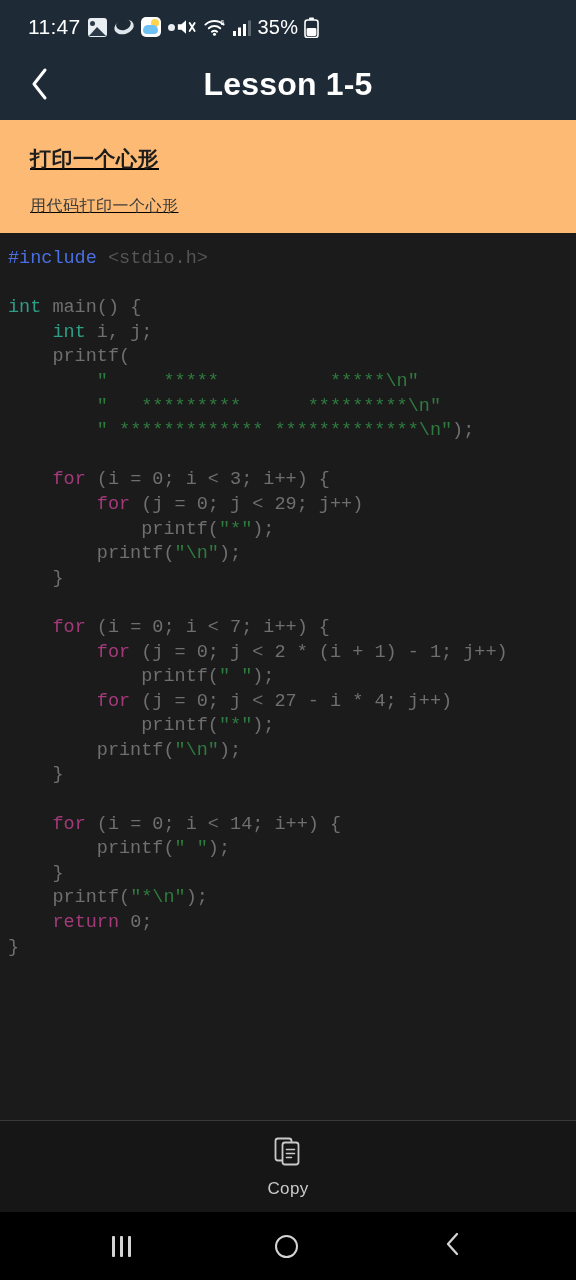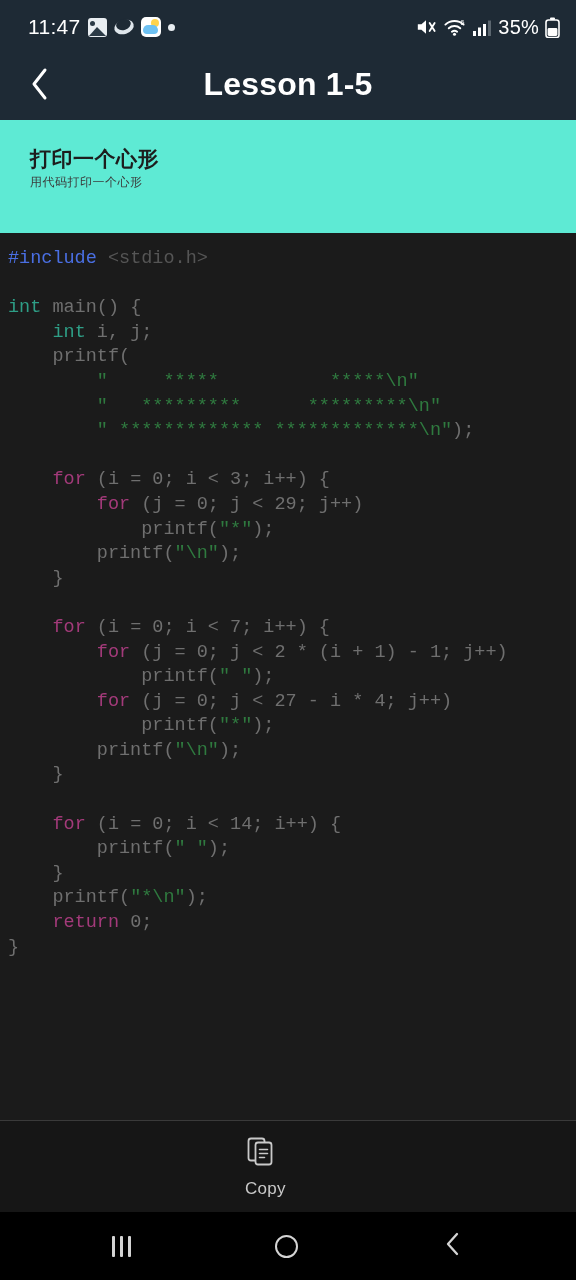--- a/index.html
+++ b/index.html
@@ -7,21 +7,21 @@
     width:576px; height:1280px;
     background:#000;
     font-family:"Liberation Sans", sans-serif;
     overflow:hidden;
   }
   .phone { width:576px; height:1280px; position:relative; display:flex; flex-direction:column; }
 
   
   .statusbar {
     height:48px; background:#1e2a35;
-    display:flex; align-items:center; justify-content:space-between;
+    display:flex; align-items:center; 
     padding:6px 16px 0 28px; flex:0 0 48px;
   }
   .sb-left { display:flex; align-items:center; gap:7px; }
   .sb-time { color:#fff; font-size:21px; letter-spacing:.3px; }
   .sb-right { display:flex; align-items:center; gap:6px; }
   .sb-pct { color:#fff; font-size:20px; letter-spacing:.2px; }
   .ic { display:block; }
 
   .appicon-photo {
     width:19px; height:19px; border-radius:3px; background:#e9eef2;
@@ -73,30 +73,31 @@
     margin-left:8px;
   }
   .header-title {
     position:absolute; left:0; right:0; text-align:center;
     color:#ffffff; font-size:32px; font-weight:bold; letter-spacing:.2px;
     pointer-events:none;
   }
 
   
   .info {
-    background:#5eead4; flex:0 0 113px;
+    background:#fdba74; flex:0 0 113px;
     padding:26px 16px 0 30px;
+    text-decoration:underline;
   }
   .info-title {
     color:#1d1d1d; font-size:21px; font-weight:bold; letter-spacing:.5px;
     line-height:1.25;
   }
   .info-sub {
-    color:#3b3b3b; font-size:12px; letter-spacing:.5px;
-    margin-top:3px; line-height:1.25;
+    color:#3b3b3b; font-size:16px; letter-spacing:.5px;
+    margin-top:24px; line-height:1.25;
   }
 
   
   .code-area {
     flex:1 1 auto; background:#1b1b1b; overflow:hidden;
     padding:14px 8px 0 8px; position:relative;
   }
   .code {
     font-family:"Liberation Mono","DejaVu Sans Mono", monospace;
     font-size:18.5px; line-height:24.6px;
@@ -109,21 +110,21 @@
   .code .plain   { color:#6f6f6f; }
   .code .hdr     { color:#555555; }
 
   
   .toolbar {
     flex:0 0 92px; background:#161616;
     border-top:1px solid #3a3a3a;
     display:flex; align-items:center; justify-content:center; gap:60px;
   }
   .tb-btn {
-    display:flex; flex-direction:column; align-items:flex-start; gap:8px;
+    display:flex; flex-direction:column; align-items:center; gap:8px;
     width:86px;
   }
   .tb-label { color:#c9c9c9; font-size:17px; letter-spacing:.3px; }
 
   
   .navbar {
     flex:0 0 68px; background:#000000;
     display:flex; align-items:center; justify-content:space-around;
     padding:0 40px;
   }

